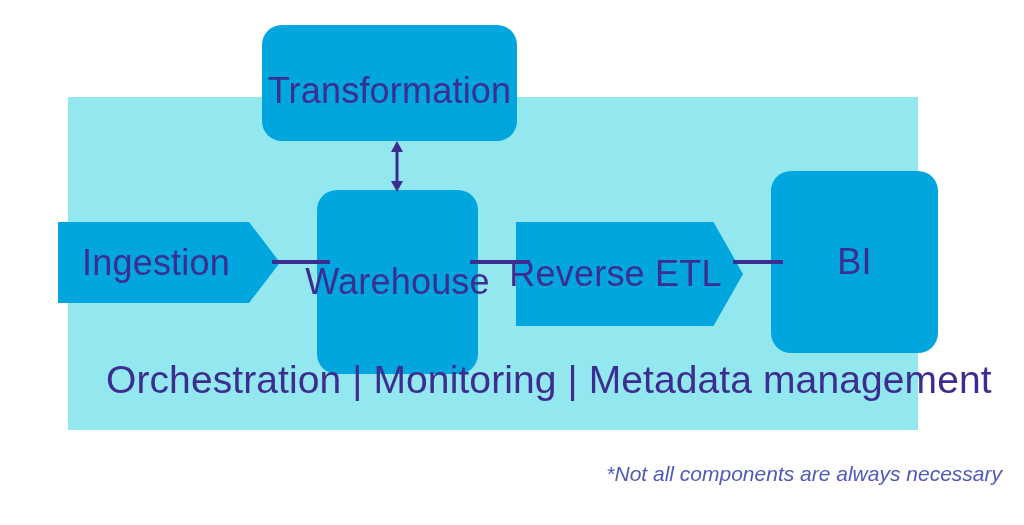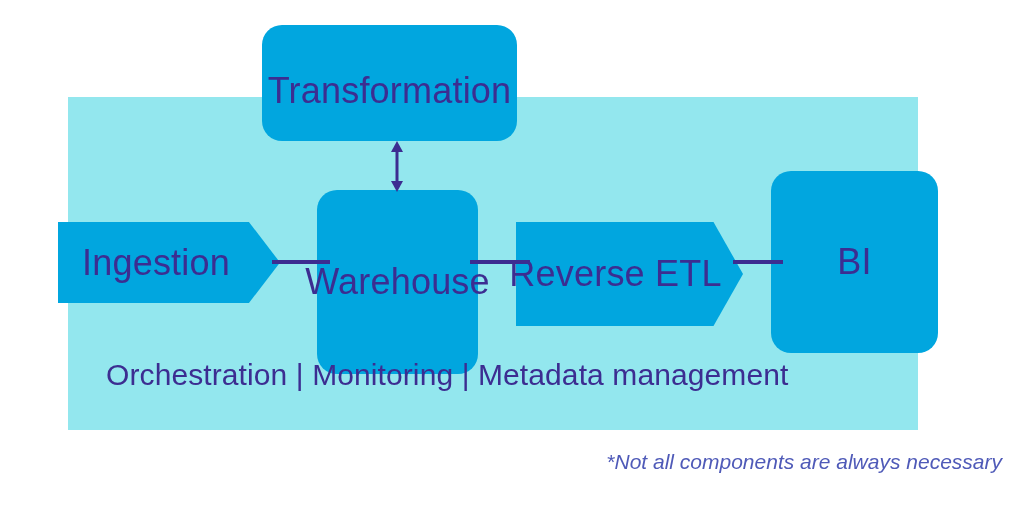--- a/index.html
+++ b/index.html
@@ -131,39 +131,40 @@
     height: 51px;
     z-index: 2;
   }
 
   
   .panel-caption {
     position: absolute;
     left: 106px;
     top: 358px;
     color: #3c2d91;
-    font-size: 30px;
+    font-size: 39px;
     white-space: nowrap;
     letter-spacing: 0.1px;
   }
 
   
   .footnote {
     position: absolute;
     right: 22px;
     top: 447px;
     width: 540px;
     text-align: right;
     color: #4f5ab8;
     font-style: italic;
     font-size: 21px;
     line-height: 1.45;
   }
   .footnote .footnote-line {
     display: block;
+    margin-top: 12px;
   }
 </style>
 </head>
 <body>
 
 <div id="stage">
 
   <div class="platform-panel"></div>
 
   <div class="connector connector-ingestion-warehouse"></div>

